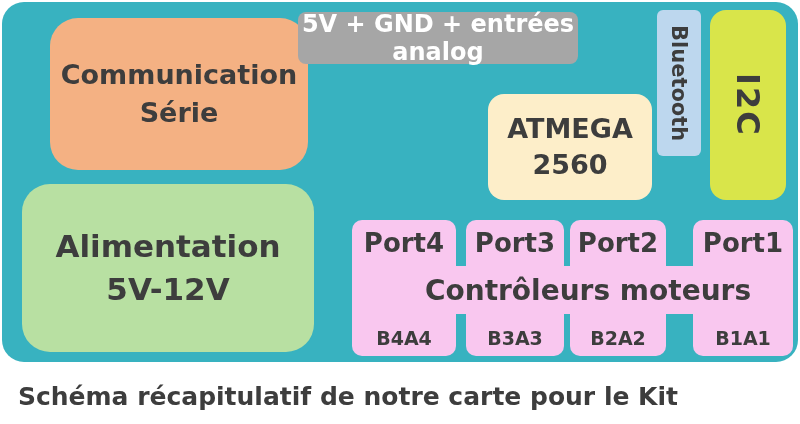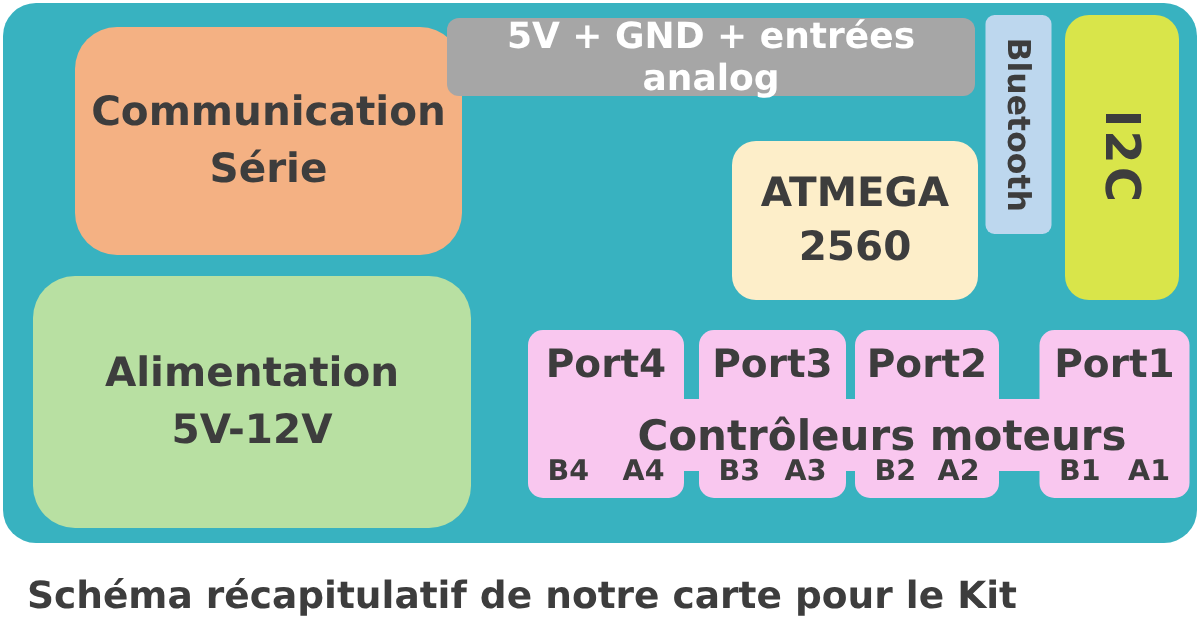--- a/index.html
+++ b/index.html
@@ -17,43 +17,43 @@
   .board{
     position:absolute;left:2px;top:2px;width:796px;height:360px;
     background:var(--board);border-radius:22px;
   }
   .box{position:absolute;display:flex;flex-direction:column;
        align-items:center;justify-content:center;text-align:center;
        font-weight:bold;color:var(--text);}
   .comm{left:28px;top:16px;width:258px;height:152px;border-radius:28px;
         background:var(--communication);font-size:27px;line-height:1.4;margin-left:20px;}
   .alim{left:20px;top:182px;width:292px;height:168px;border-radius:28px;
-        background:var(--alimentation);font-size:27px;line-height:1.4;text-align:right;}
-  .bus{left:296px;top:10px;width:352px;height:52px;border-radius:8px;
+        background:var(--alimentation);font-size:31px;line-height:1.4;text-align:right;}
+  .bus{left:296px;top:10px;width:280px;height:52px;border-radius:8px;
        background:var(--bus);font-size:24px;color:#ffffff;}
   .mcu{left:486px;top:92px;width:164px;height:106px;border-radius:16px;
        background:var(--mcu);font-size:27px;line-height:1.35;}
   .vert{writing-mode:vertical-rl;text-orientation:mixed;}
   .bt{left:655px;top:8px;width:44px;height:146px;border-radius:6px;
       background:var(--bluetooth);font-size:21px;}
   .i2c{left:708px;top:8px;width:76px;height:190px;border-radius:16px;
        background:var(--i2c);font-size:32px;letter-spacing:2px;}
   .motors{position:absolute;left:350px;top:218px;width:428px;height:136px;}
   .band{position:absolute;left:0;top:46px;width:428px;height:48px;
         background:var(--port);border-radius:6px;z-index:1;}
   .band-label{position:absolute;left:0;top:46px;width:472px;height:48px;
         display:flex;align-items:center;justify-content:center;
         font-weight:bold;font-size:28px;z-index:3;color:var(--text);}
-  .port-col{position:absolute;top:0;height:112px;background:var(--port);
+  .port-col{position:absolute;top:0;height:136px;background:var(--port);
         border-radius:10px;z-index:2;}
   .port-name{position:absolute;left:0;top:0;width:100%;height:46px;
         display:flex;align-items:center;justify-content:center;
         font-weight:bold;font-size:26px;}
   .pins{position:absolute;left:0;bottom:7px;width:100%;padding:0 13px;
-        display:flex;justify-content:space-between;
+        display:flex;justify-content:center;
         font-weight:bold;font-size:19px;}
   .p4{left:0px;width:104px;} .p3{left:114px;width:98px;}
   .p2{left:218px;width:96px;} .p1{left:341px;width:100px;}
   .caption{position:absolute;left:16px;top:368px;width:664px;height:56px;
         display:flex;align-items:center;justify-content:center;
         font-weight:bold;font-size:25px;color:var(--text);}
 </style>
 </head>
 <body>
 

